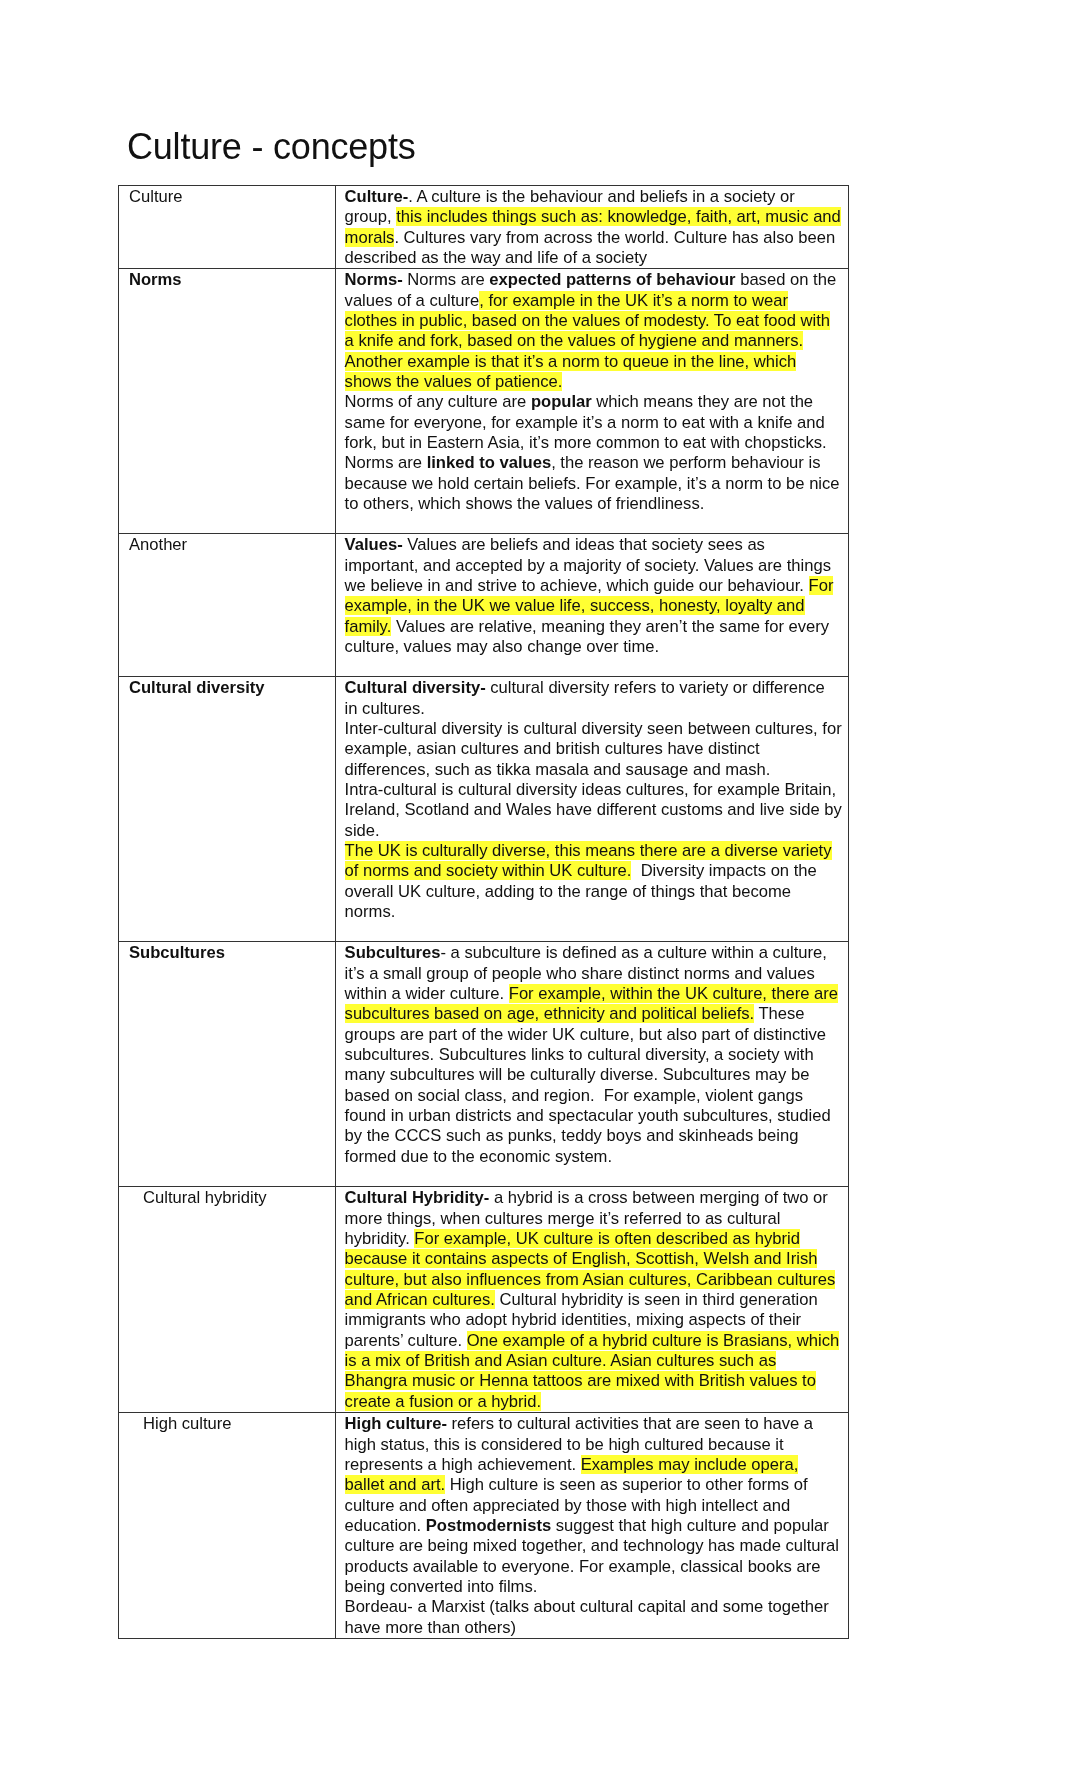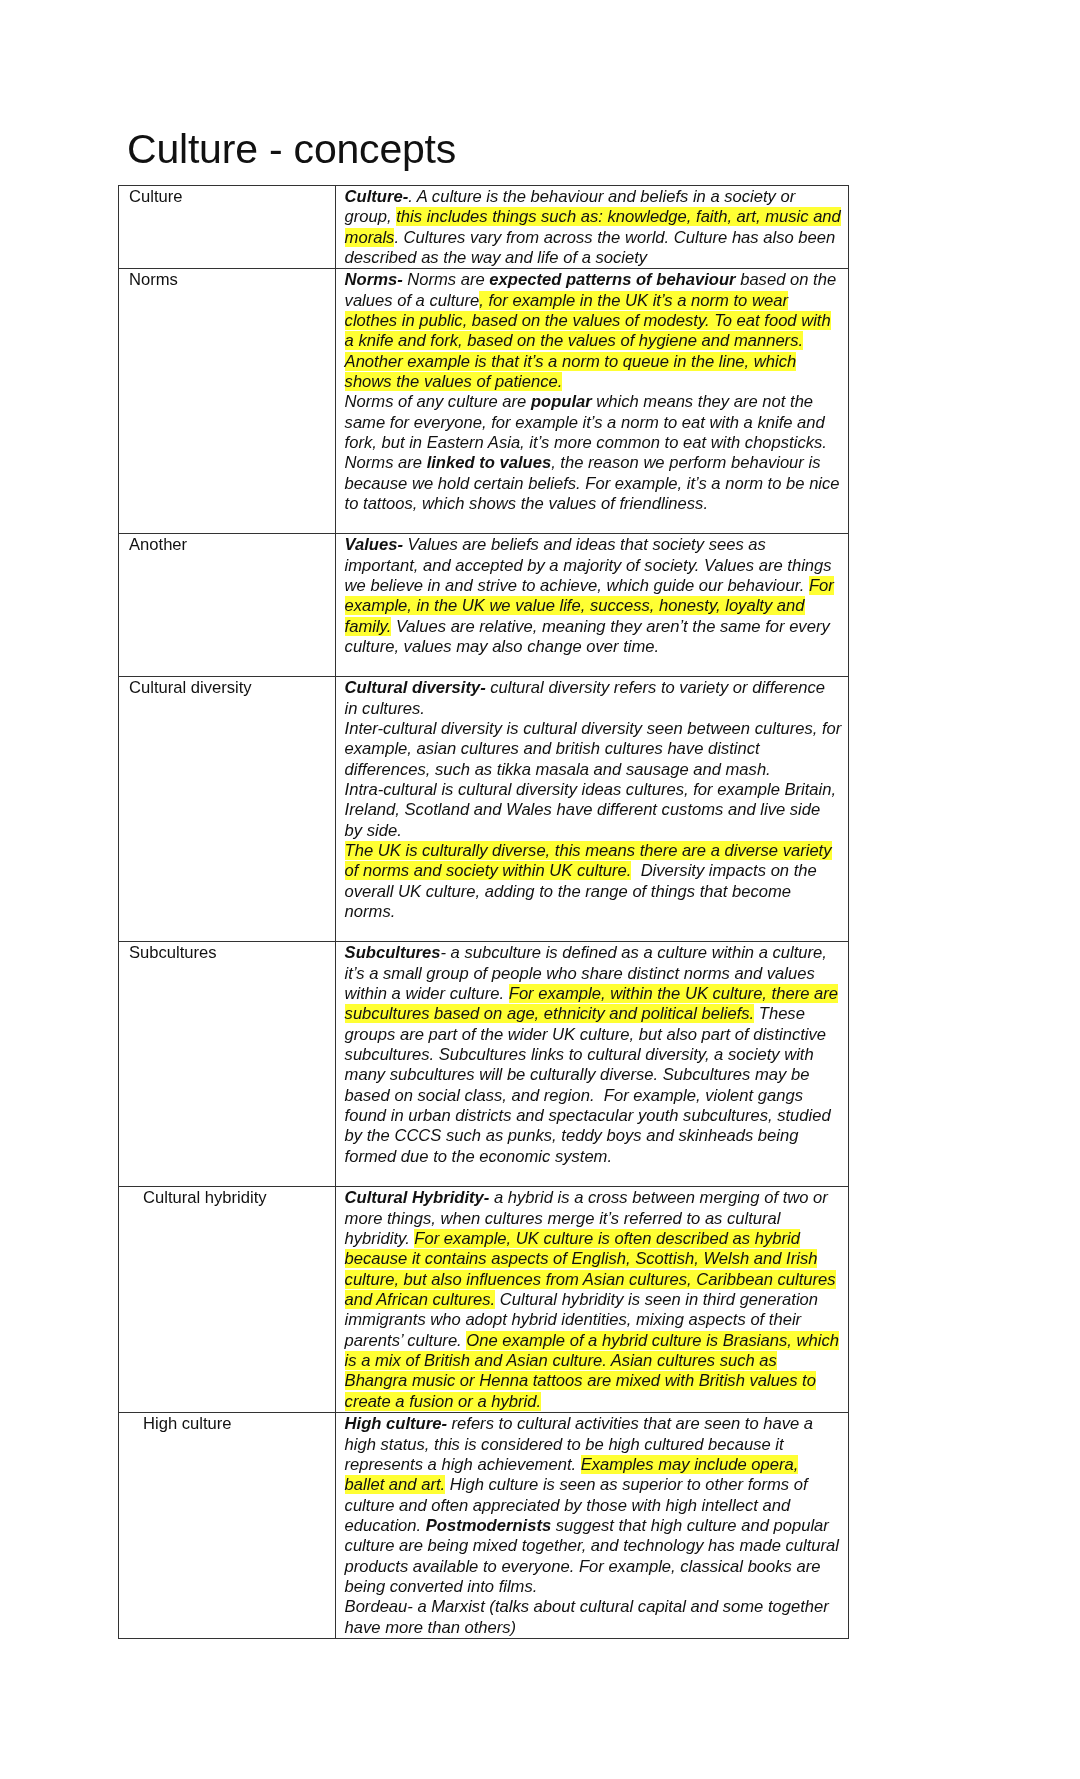--- a/index.html
+++ b/index.html
@@ -12,21 +12,21 @@
     height: 1779px;
     position: relative;
     overflow: hidden;
     font-family: "Liberation Sans", sans-serif;
     color: #111111;
   }
   .page-title {
     position: absolute;
     left: 127px;
     top: 126px;
-    font-size: 41px;
+    font-size: 36px;
     font-weight: normal;
     margin: 0;
     letter-spacing: -0.2px;
     color: #111;
   }
   .concept-table {
     position: absolute;
     left: 118px;
     top: 185px;
     width: 731px;
@@ -43,26 +43,26 @@
   }
   .concept-table td.term {
     width: 197px;
   }
   .concept-table td.def {
     width: 496px;
     padding-left: 9px;
     padding-right: 6px;
   }
   .concept-table td.term.bold {
-    font-weight: normal;
+    font-weight: bold;
     padding-left: 10px;
   }
   .b { font-weight: bold; }
   .hl { background: #ffff33; }
-  .para { display: block; font-style: italic; }
+  .para { display: block; }
   
   tr.r-culture td { height: 80px; }
   tr.r-norms td { height: 263px; }
   tr.r-values td { height: 141px; }
   tr.r-diversity td { height: 263px; }
   tr.r-subcultures td { height: 243px; }
   tr.r-hybridity td { height: 222px; padding-left: 24px; }
   tr.r-high td { height: 223px; padding-left: 24px; }
 </style>
 </head>
@@ -78,21 +78,21 @@
       <td class="def">
         <span class="para"><span class="b">Culture-</span><span>. A culture is the behaviour and beliefs in a society or group, </span><span class="hl">this includes things such as: knowledge, faith, art, music and morals</span><span>. Cultures vary from across the world. Culture has also been described as the way and life of a society</span></span>
       </td>
     </tr>
 
     <tr class="r-norms">
       <td class="term bold">Norms</td>
       <td class="def">
         <span class="para"><span class="b">Norms-</span><span> Norms are </span><span class="b">expected patterns of behaviour</span><span> based on the values of a culture</span><span class="hl">, for example in the UK it’s a norm to wear clothes in public, based on the values of modesty. To eat food with a knife and fork, based on the values of hygiene and manners. Another example is that it’s a norm to queue in the line, which shows the values of patience.</span></span>
         <span class="para"><span>Norms of any culture are </span><span class="b">popular</span><span> which means they are not the same for everyone, for example it’s a norm to eat with a knife and fork, but in Eastern Asia, it’s more common to eat with chopsticks.</span></span>
-        <span class="para"><span>Norms are </span><span class="b">linked to values</span><span>, the reason we perform behaviour is because we hold certain beliefs. For example, it’s a norm to be nice to tattoos, which shows the values of friendliness.</span></span>
+        <span class="para"><span>Norms are </span><span class="b">linked to values</span><span>, the reason we perform behaviour is because we hold certain beliefs. For example, it’s a norm to be nice to others, which shows the values of friendliness.</span></span>
       </td>
     </tr>
 
     <tr class="r-values">
       <td class="term">Another</td>
       <td class="def">
         <span class="para"><span class="b">Values-</span><span> Values are beliefs and ideas that society sees as important, and accepted by a majority of society. Values are things we believe in and strive to achieve, which guide our behaviour. </span><span class="hl">For example, in the UK we value life, success, honesty, loyalty and family.</span><span> Values are relative, meaning they aren’t the same for every culture, values may also change over time.</span></span>
       </td>
     </tr>
 

